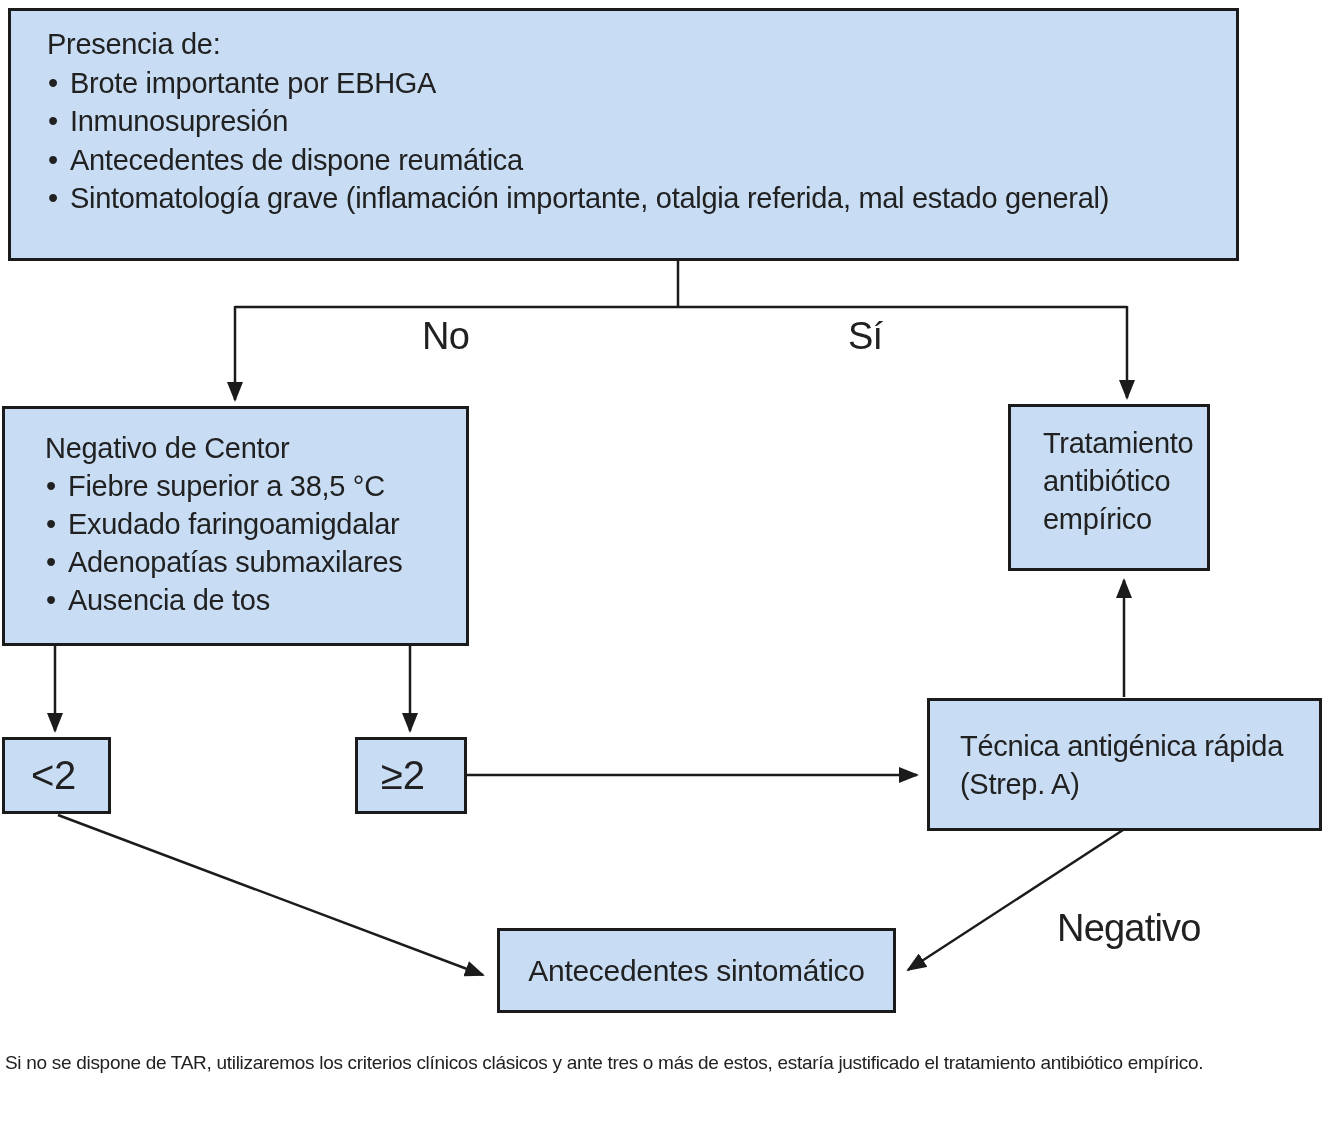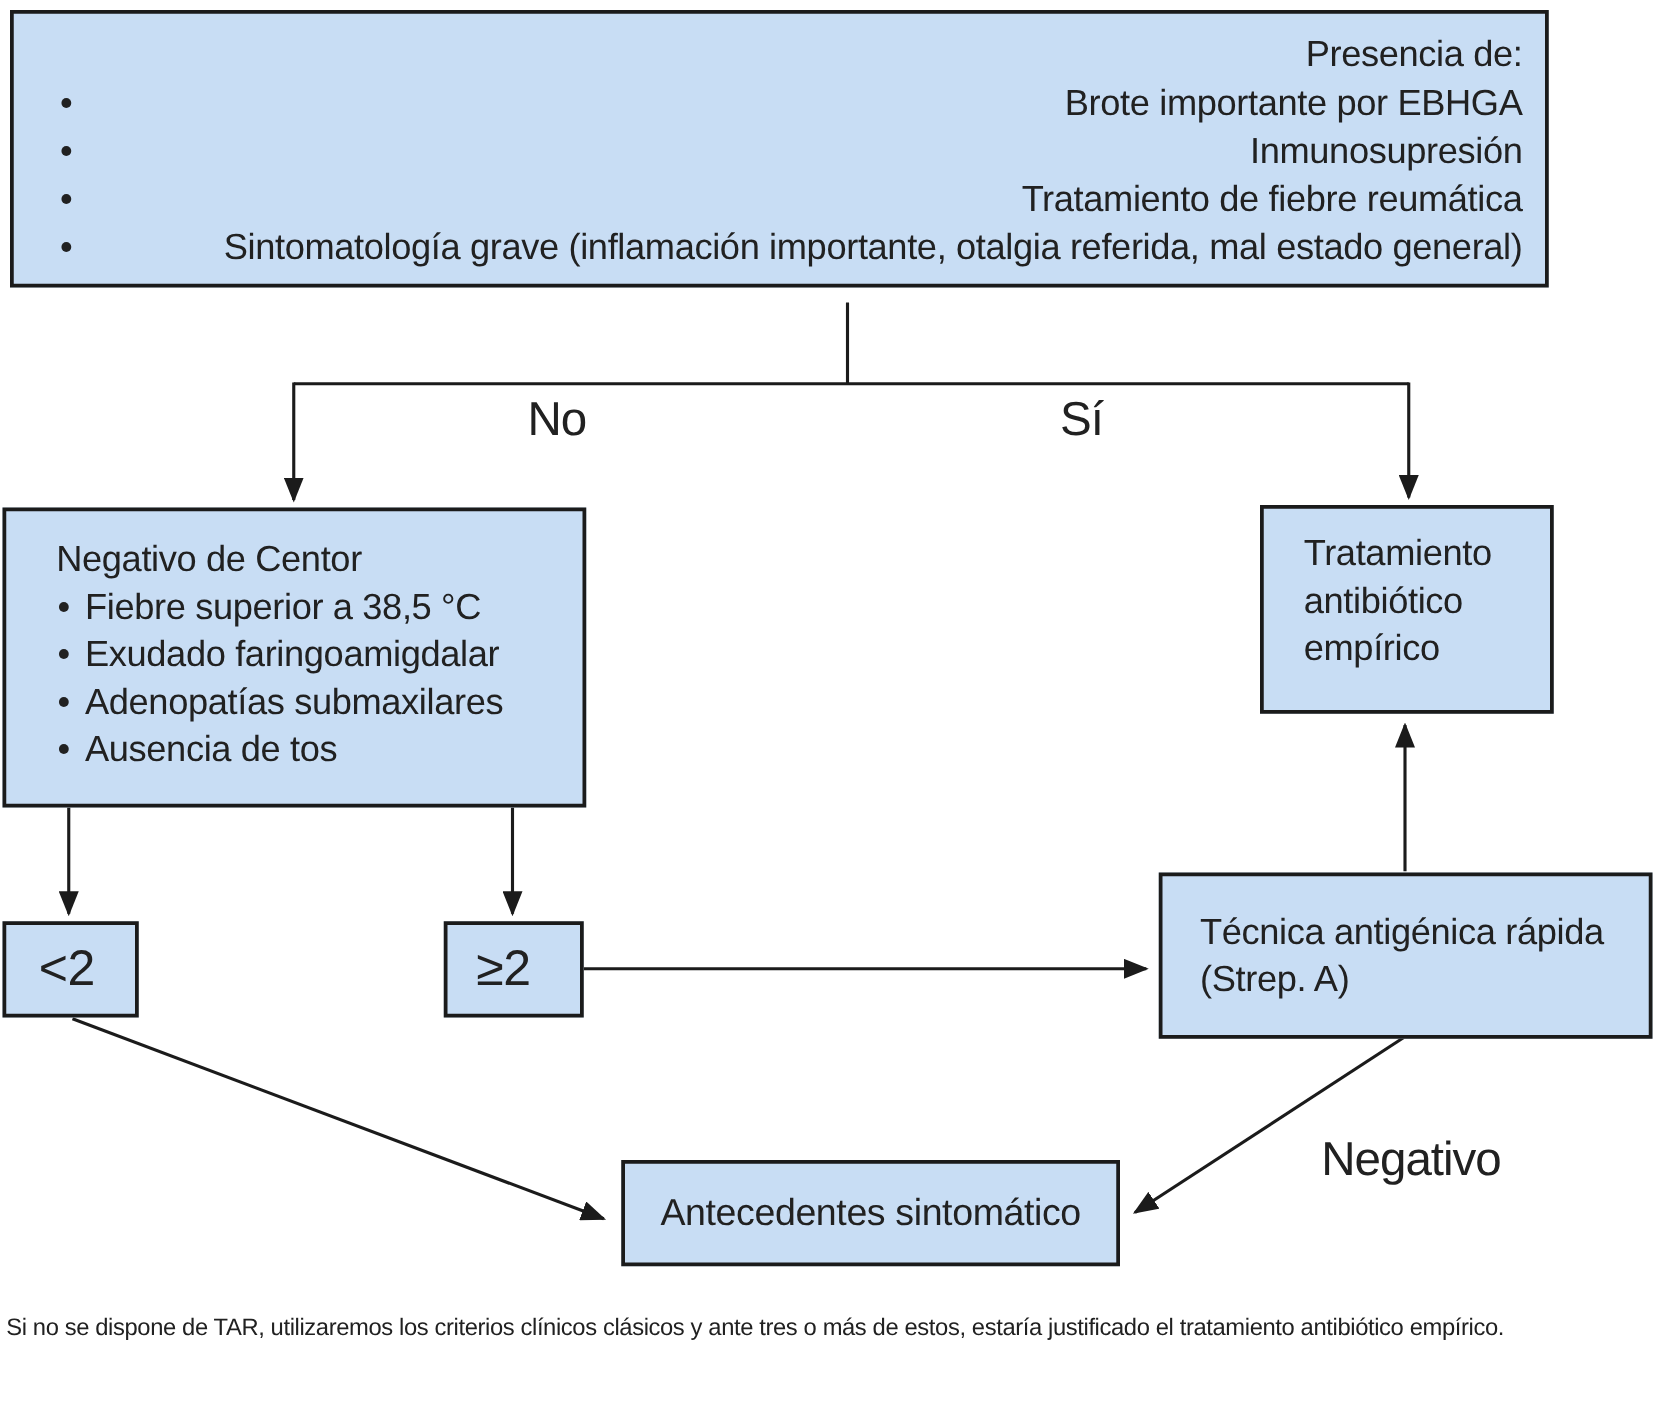--- a/index.html
+++ b/index.html
@@ -16,23 +16,23 @@
     position:absolute; left:0; top:0;
     width:1340px; height:1122px;
     color:var(--line,#1b1b1b);
     pointer-events:none;
   }
   .box {
     position:absolute; box-sizing:border-box;
     background:var(--box-fill,#C8DDF4);
     border:3px solid var(--box-border,#1b1b1b);
   }
-  #box-presencia { left:8px; top:8px; width:1231px; height:222px; padding:14px 18px 0 36px; font-size:29px; line-height:38.5px;text-align:right; }
+  #box-presencia { left:8px; top:8px; width:1231px; height:253px; padding:14px 18px 0 36px; font-size:29px; line-height:38.5px; }
   #box-centor    { left:2px; top:406px; width:467px; height:240px; padding:20px 8px 0 40px; font-size:29px; line-height:38px; }
-  #box-antibiotico { left:1008px; top:404px; width:235px; height:167px; padding:17px 8px 0 32px; font-size:29px; line-height:38px; }
+  #box-antibiotico { left:1008px; top:404px; width:202px; height:167px; padding:17px 8px 0 32px; font-size:29px; line-height:38px; }
   #box-menor2    { left:2px; top:737px; width:109px; height:77px; font-size:40px; display:flex; align-items:center; padding-left:26px; }
   #box-mayor2    { left:355px; top:737px; width:112px; height:77px; font-size:40px; display:flex; align-items:center; padding-left:23px; }
   #box-tar       { left:927px; top:698px; width:395px; height:133px; font-size:29px; line-height:38px; display:flex; flex-direction:column; justify-content:center; padding:0 10px 0 30px; }
   #box-sintomatico { left:497px; top:928px; width:399px; height:85px; font-size:30px; display:flex; align-items:center; justify-content:center; }
 
   ul.bullets { list-style:none; margin:0; padding:0; }
   ul.bullets li { position:relative; padding-left:23px; }
   ul.bullets li::before { content:"\2022"; position:absolute; left:1px; top:0; }
 
   .edge-label { position:absolute; font-size:38px; line-height:1; letter-spacing:-0.8px; }
@@ -76,21 +76,21 @@
     <path d="M58,815 L483,975" stroke="currentColor" stroke-width="2.5" fill="none" marker-end="url(#ah)"></path>
 
     <path d="M1123,830 L908,970" stroke="currentColor" stroke-width="2.5" fill="none" marker-end="url(#ah)"></path>
   </svg>
 
   <div class="box" id="box-presencia">
     <div>Presencia de:</div>
     <ul class="bullets">
       <li>Brote importante por EBHGA</li>
       <li>Inmunosupresión</li>
-      <li>Tratamiento de fiebre reumática</li>
+      <li>Antecedentes de dispone reumática</li>
       <li>Sintomatología grave (inflamación importante, otalgia referida, mal estado general)</li>
     </ul>
   </div>
 
   <div class="edge-label" id="label-no">No</div>
   <div class="edge-label" id="label-si">Sí</div>
 
   <div class="box" id="box-centor">
     <div>Negativo de Centor</div>
     <ul class="bullets">

